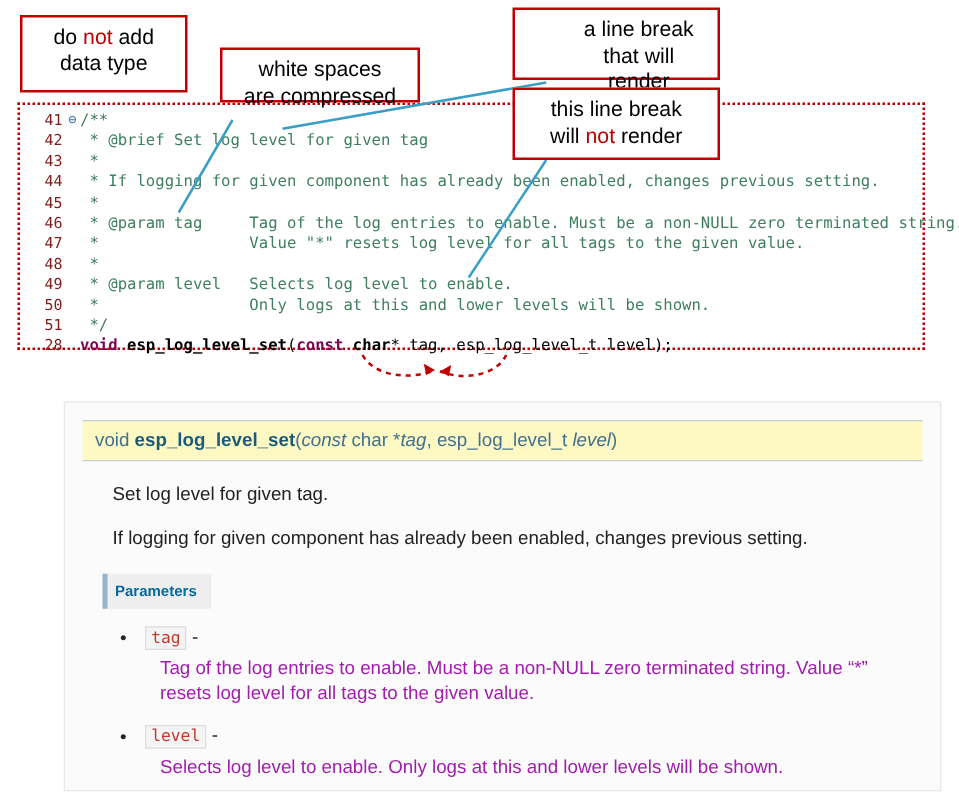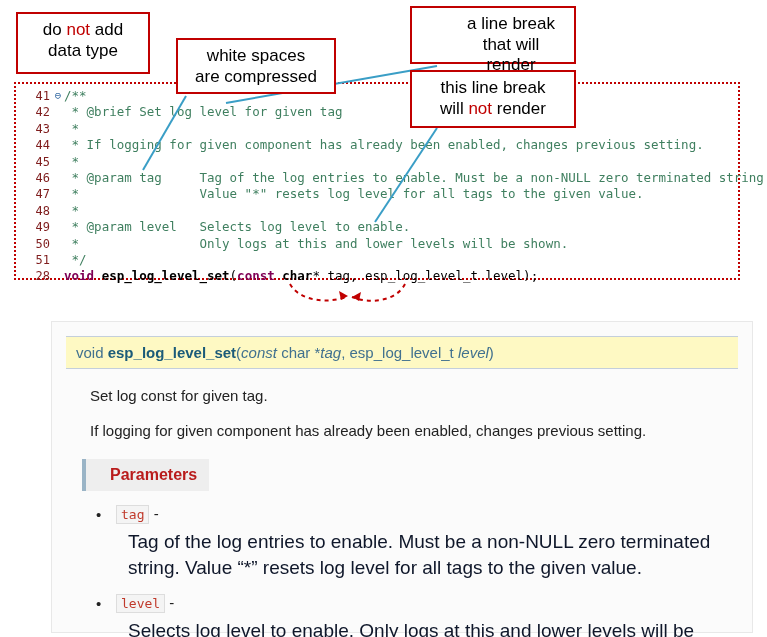--- a/index.html
+++ b/index.html
@@ -35,21 +35,21 @@
   #callout-datatype {
     left: 16px;
     top: 12px;
     width: 134px;
     height: 62px;
   }
   #callout-whitespace {
     left: 176px;
     top: 38px;
     width: 160px;
-    height: 56px;
+    height: 44px;
   }
   #callout-linebreak-render {
     left: 410px;
     top: 6px;
     width: 166px;
     height: 58px;
     padding-left: 44px;
   }
   #callout-linebreak-norender {
     left: 410px;
@@ -149,24 +149,24 @@
     margin: 18px 0 0 38px;
     font-size: 15px;
     color: #222222;
     width: 620px;
   }
   #params-header {
     margin: 20px 0 0 30px;
     display: inline-block;
     background: #eeeeee;
     border-left: 4px solid #9ab4c6;
-    padding: 7px 12px 7px 24px;
-    font-size: 16px;
+    padding: 7px 12px 7px 6px;
+    font-size: 12px;
     font-weight: bold;
-    color: #b91c1c;
+    color: #0369a1;
   }
   .param-list {
     margin: 10px 0 0 0;
     padding: 0;
     list-style: none;
   }
   .param-item {
     margin: 14px 0 0 64px;
     position: relative;
     font-size: 15px;
@@ -186,22 +186,22 @@
     background: #f4f4f4;
     border: 1px solid #dddddd;
     padding: 1px 4px;
   }
   .param-dash {
     color: #222222;
   }
   .param-desc {
     margin: 7px 0 0 12px;
     width: 600px;
-    font-size: 19px;
-    color: #0f172a;
+    font-size: 15px;
+    color: #a21caf;
     line-height: 1.35;
   }
 </style>
 </head>
 <body>
 
 <svg class="connectors" viewBox="0 0 767 637" xmlns="http://www.w3.org/2000/svg">
 
   <line x1="186" y1="96" x2="143" y2="170" stroke="#3a9ec6" stroke-width="2"></line>
 
@@ -271,21 +271,21 @@
   </div>
   <div class="code-line">
     <span class="gutter">28</span><span class="fold"></span><span class="code-text"><span class="kw">void</span><span class="plain"> <b>esp_log_level_set</b>(</span><span class="kw">const</span><span class="plain"> <b>char</b>* tag, esp_log_level_t level);</span></span>
   </div>
 </div>
 
 <div id="doc-panel">
 
   <div id="doc-signature"><span>void </span><span class="fname">esp_log_level_set</span><span>(</span><span class="ital">const</span><span> char *</span><span class="ital">tag</span><span>, </span><span>esp_log_level_t </span><span class="ital">level</span><span>)</span></div>
 
-  <div class="doc-para">Set log const for given tag.</div>
+  <div class="doc-para">Set log level for given tag.</div>
   <div class="doc-para">If logging for given component has already been enabled, changes previous setting.</div>
 
   <div id="params-header">Parameters</div>
 
   <ul class="param-list">
     <li class="param-item">
       <span class="bullet">•</span>
       <span class="param-name">tag</span>
       <span class="param-dash">-</span>
       <div class="param-desc">Tag of the log entries to enable. Must be a non-NULL zero terminated string. Value “*” resets log level for all tags to the given value.</div>

